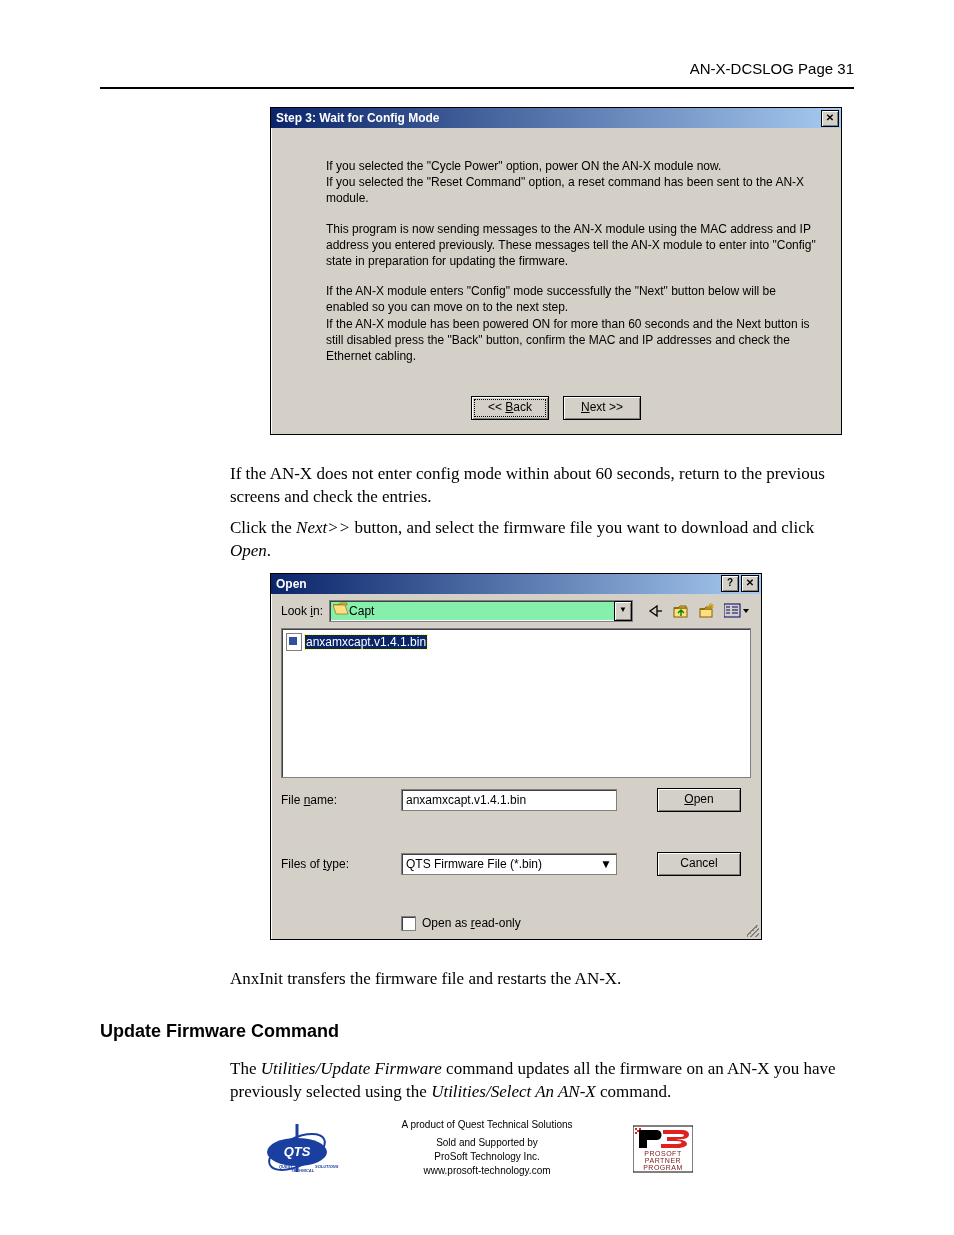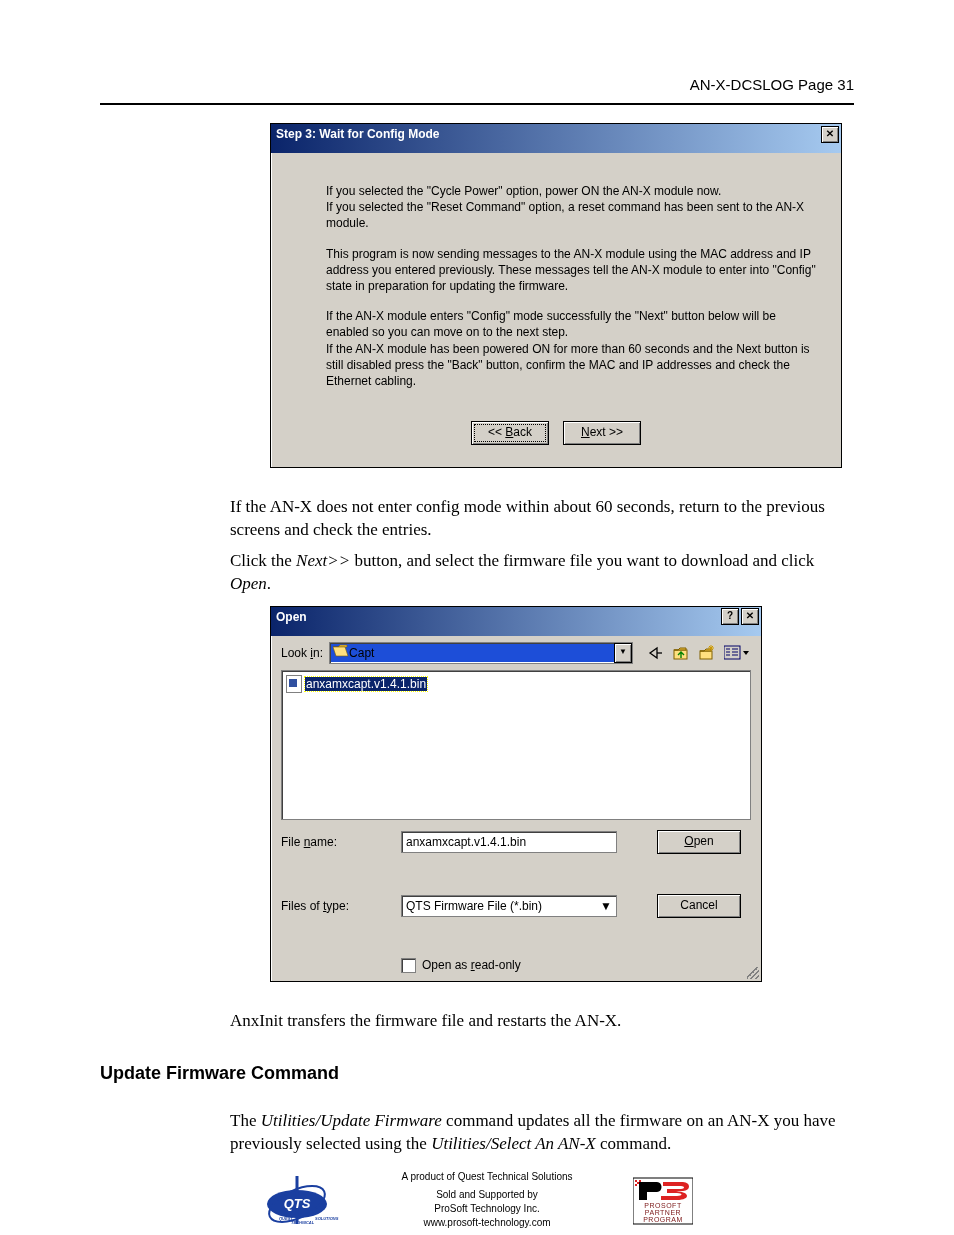--- a/index.html
+++ b/index.html
@@ -12,59 +12,58 @@
   }
   .page {
     padding: 60px 100px 40px 100px;
     box-sizing: border-box;
   }
   .header-row {
     text-align: right;
     font-family: Arial, Helvetica, sans-serif;
     font-size: 15px;
     padding-bottom: 10px;
-    margin-top: 16px;
   }
   .hr {
     border: none;
     border-top: 2px solid #000;
     margin: 0 0 18px 0;
   }
   .body-text {
     font-size: 17px;
     line-height: 1.35;
     margin: 8px 0;
     padding-left: 130px;
   }
   .body-text .italic { font-style: italic; }
   .section-heading {
     font-family: Arial, Helvetica, sans-serif;
     font-weight: bold;
     font-size: 18px;
-    margin: 30px 0 26px 0;
+    margin: 30px 0 16px 0;
   }
 
   
   .win-dialog {
     font-family: Tahoma, "MS Sans Serif", Arial, sans-serif;
     font-size: 12px;
     background: #d4d0c8;
     border: 1px solid #000;
     box-shadow: inset 1px 1px 0 #fff;
     margin: 10px 0 28px 170px;
     position: relative;
   }
   .titlebar {
     display: flex;
     align-items: center;
     height: 20px;
     background: linear-gradient(to right, #0a246a, #a6caf0);
     color: #fff;
     font-weight: bold;
-    padding: 0 2px 9px 5px;
+    padding: 0 2px 0 5px;
     font-size: 12px;
   }
   .titlebar .title-text { flex: 1; }
   .titlebar-btn {
     width: 16px;
     height: 15px;
     background: #d4d0c8;
     border: 1px solid #000;
     box-shadow: inset 1px 1px 0 #fff, inset -1px -1px 0 #808080;
     color: #000;
@@ -80,21 +79,21 @@
   .step3 { width: 570px; }
   .step3 .content {
     padding: 30px 22px 18px 55px;
     line-height: 1.35;
   }
   .step3 .para { margin-bottom: 14px; font-size: 12px; color:#000; }
   .step3 .buttons {
     display: flex;
     justify-content: center;
     gap: 14px;
-    padding-bottom: 22px;
+    padding-bottom: 14px;
   }
   .win-button {
     min-width: 76px;
     height: 22px;
     background: #d4d0c8;
     border: 1px solid #000;
     box-shadow: inset 1px 1px 0 #fff, inset -1px -1px 0 #808080;
     font-family: Tahoma, sans-serif;
     font-size: 12px;
     text-align: center;
@@ -114,21 +113,21 @@
     display: flex;
     align-items: center;
     gap: 6px;
     justify-content: center;
   }
   .open-dlg label { font-size: 12px; }
   .open-dlg .ul { text-decoration: underline; }
   .dropdown {
     flex: 1;
     height: 20px;
-    background: #1d4ed8;
+    background: #86efac;
     border: 1px solid #808080;
     box-shadow: inset 1px 1px 0 #404040, inset -1px -1px 0 #fff;
     display: flex;
     align-items: center;
     padding: 0 0 0 3px;
   }
   .dropdown .dd-arrow {
     width: 16px; height: 18px;
     background: #d4d0c8;
     border: 1px solid #000;

